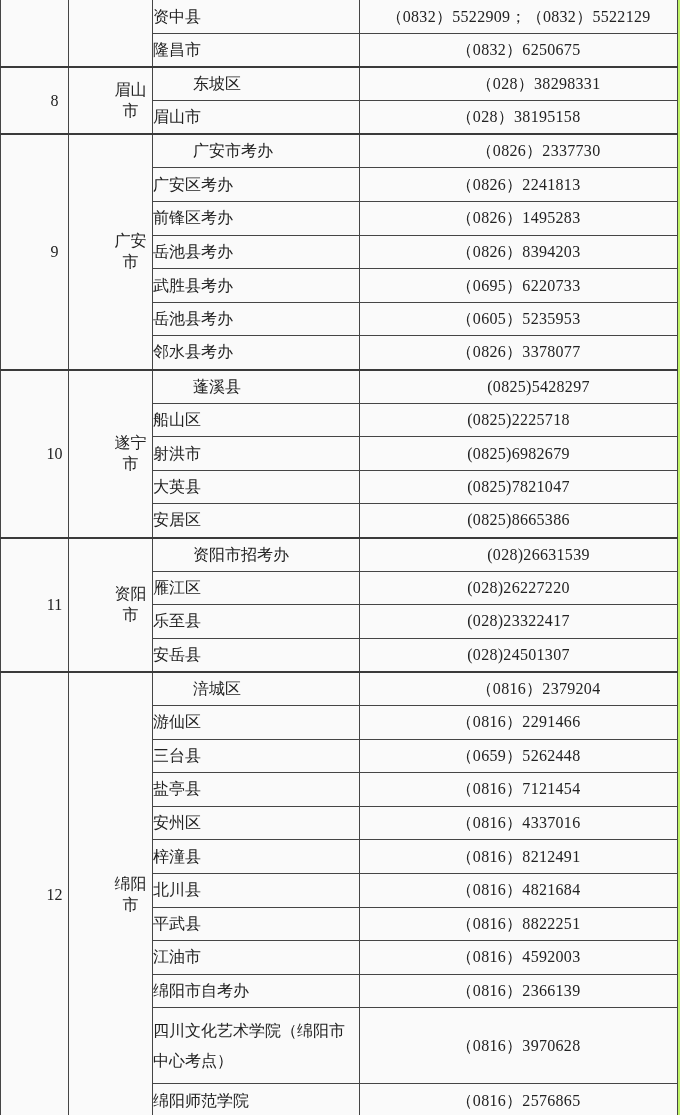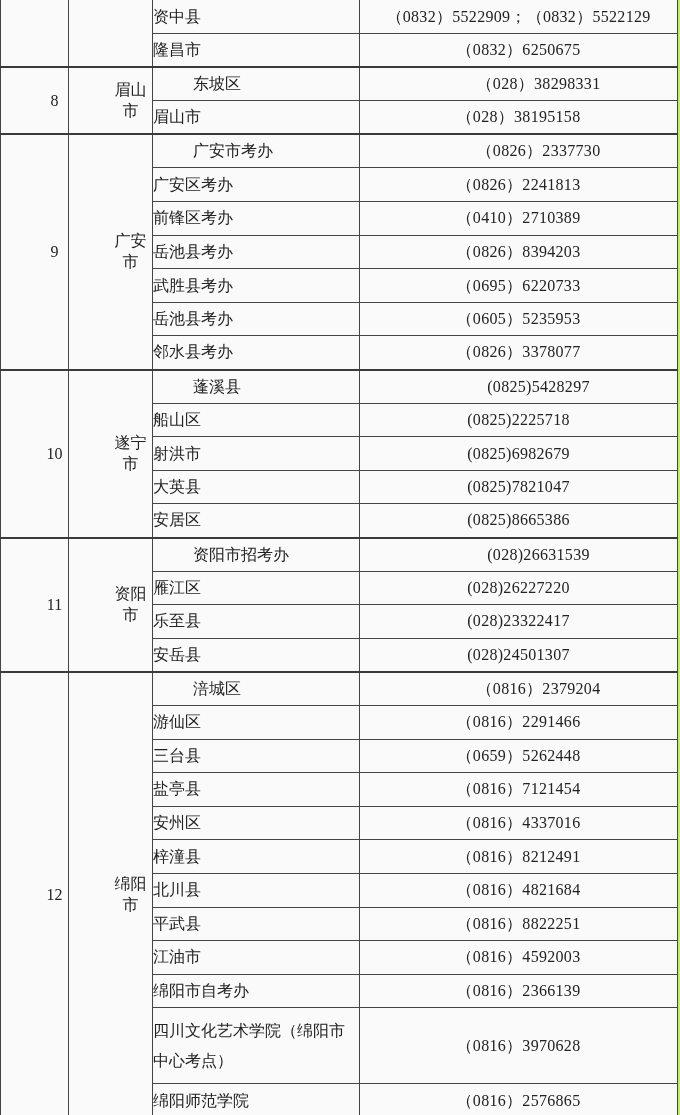--- a/index.html
+++ b/index.html
@@ -89,21 +89,21 @@
           <td class="col-city" rowspan="7">广安市</td>
           <td class="col-name">广安市考办</td>
           <td class="col-phone">（0826）2337730</td>
         </tr>
         <tr class="row-normal">
           <td class="col-name">广安区考办</td>
           <td class="col-phone">（0826）2241813</td>
         </tr>
         <tr class="row-normal">
           <td class="col-name">前锋区考办</td>
-          <td class="col-phone">（0410）2710389</td>
+          <td class="col-phone">（0826）1495283</td>
         </tr>
         <tr class="row-normal">
           <td class="col-name">岳池县考办</td>
           <td class="col-phone">（0826）8394203</td>
         </tr>
         <tr class="row-normal">
           <td class="col-name">武胜县考办</td>
           <td class="col-phone">（0695）6220733</td>
         </tr>
         <tr class="row-normal">

